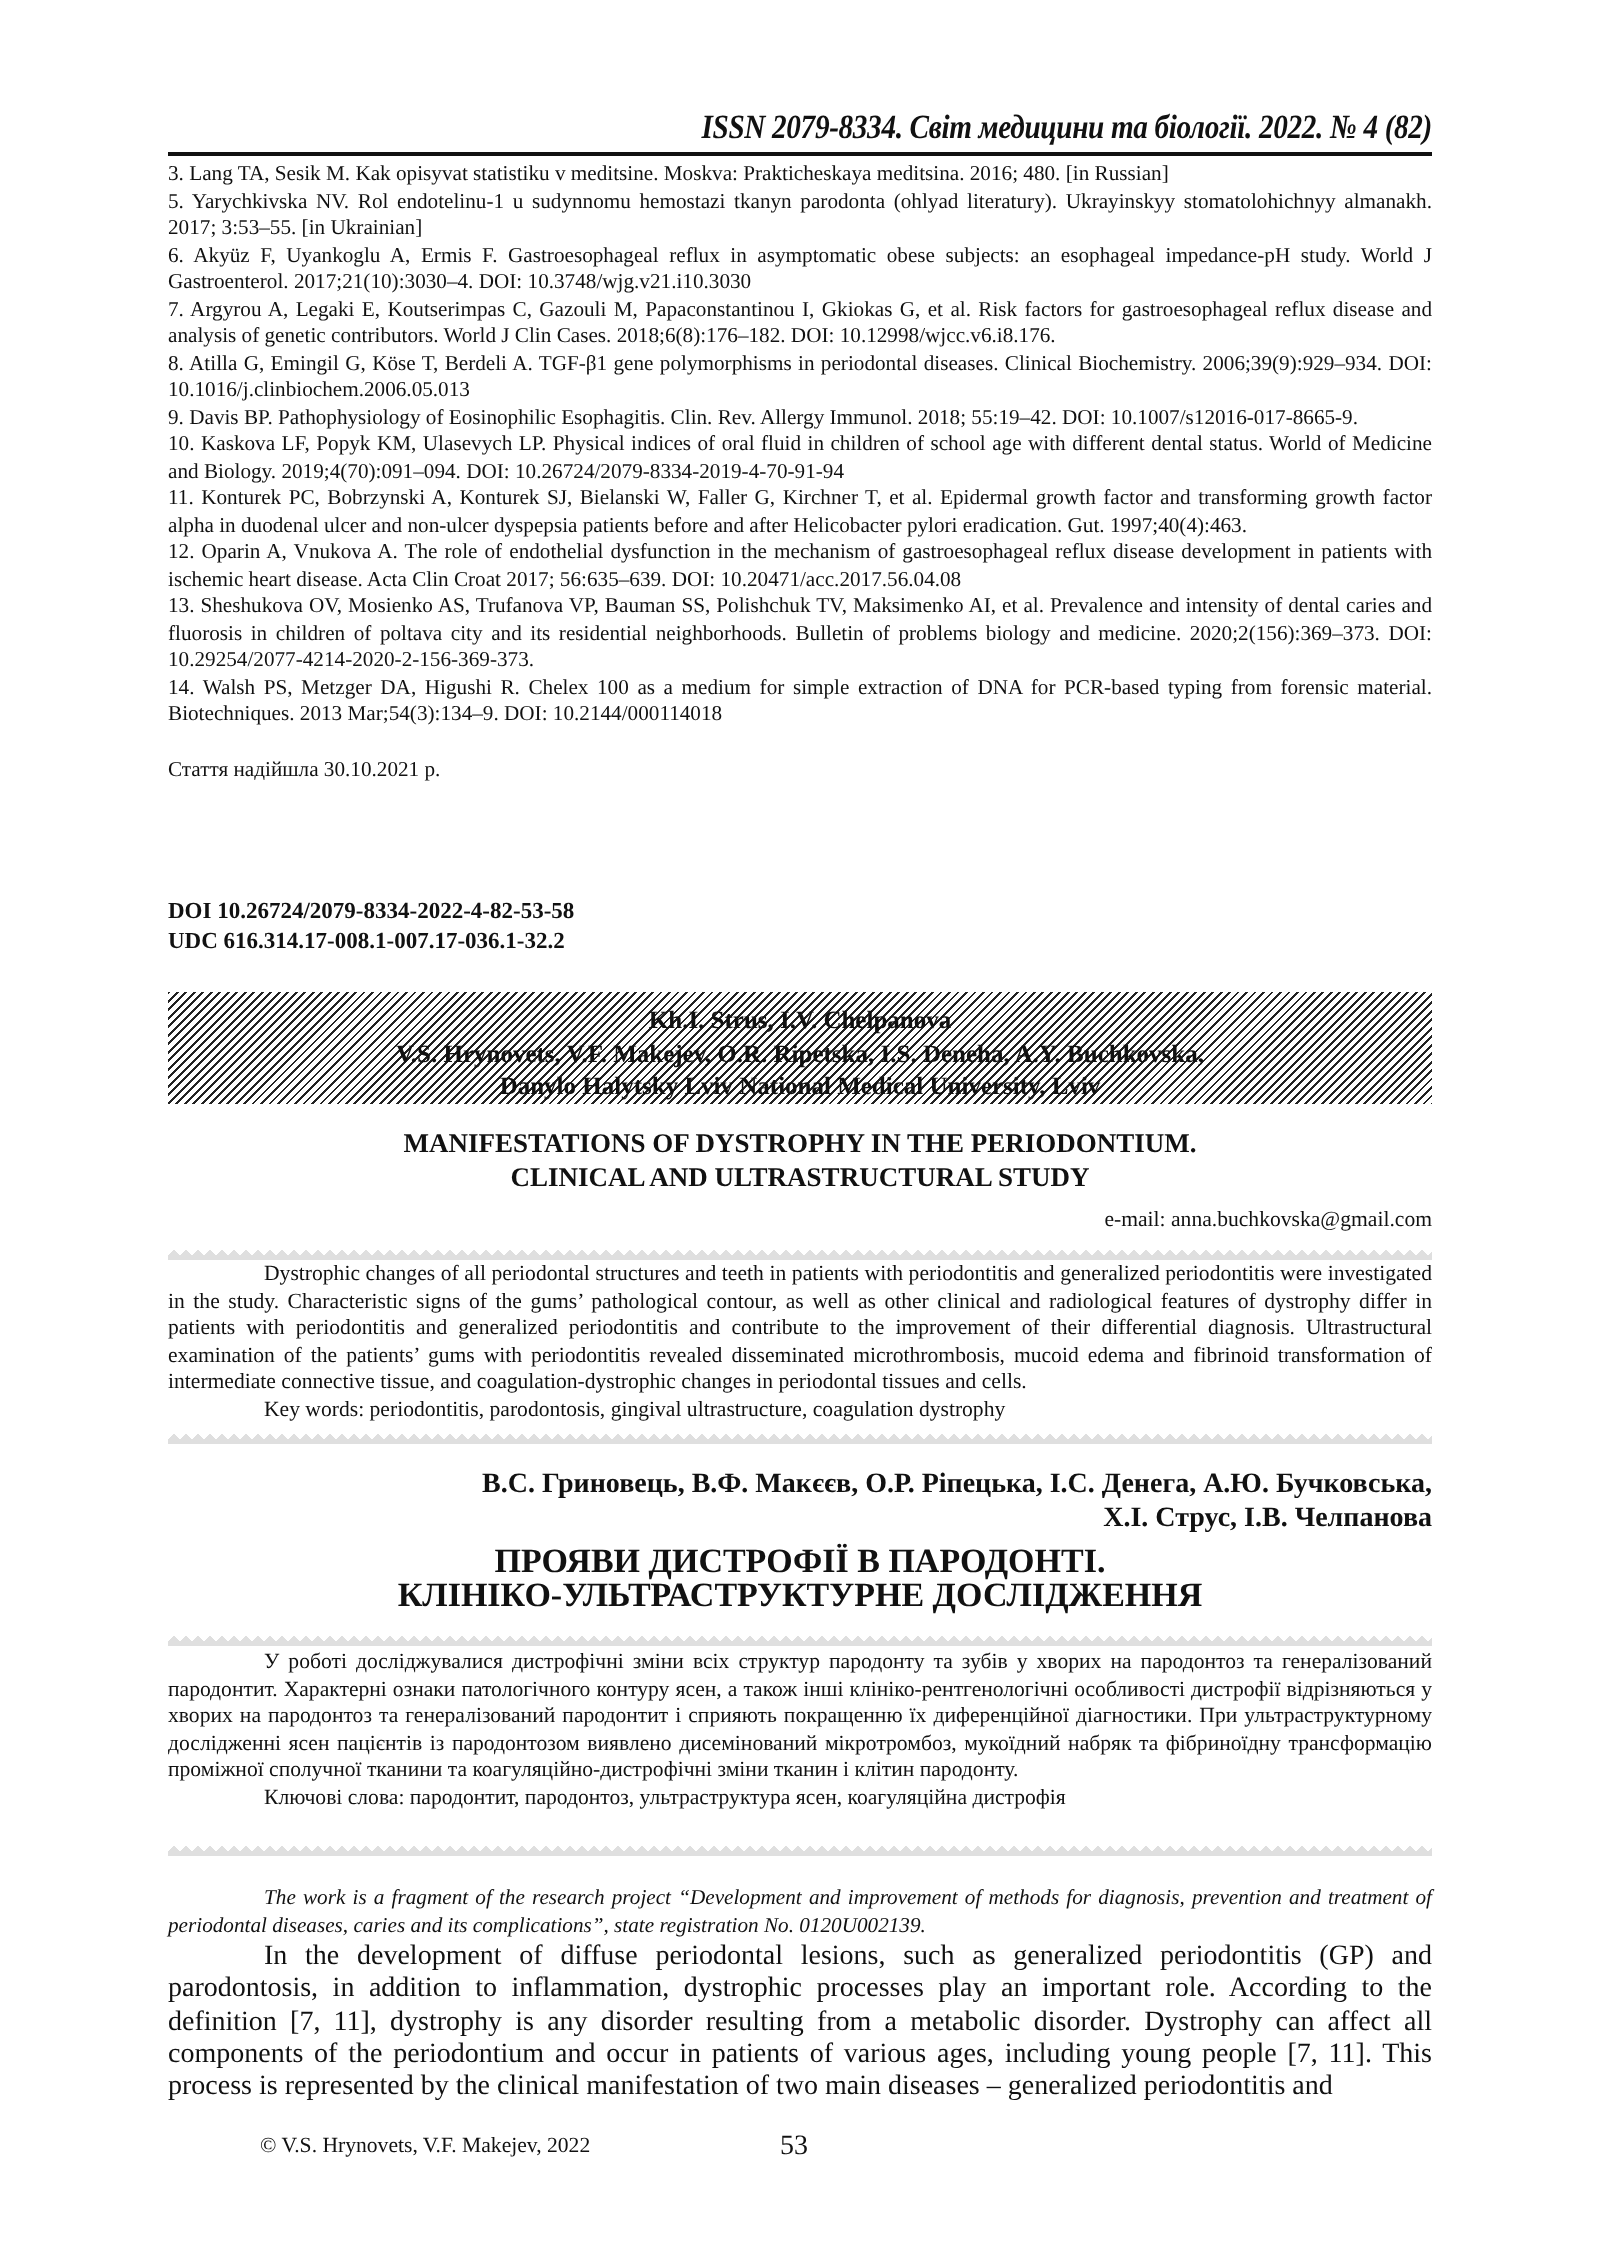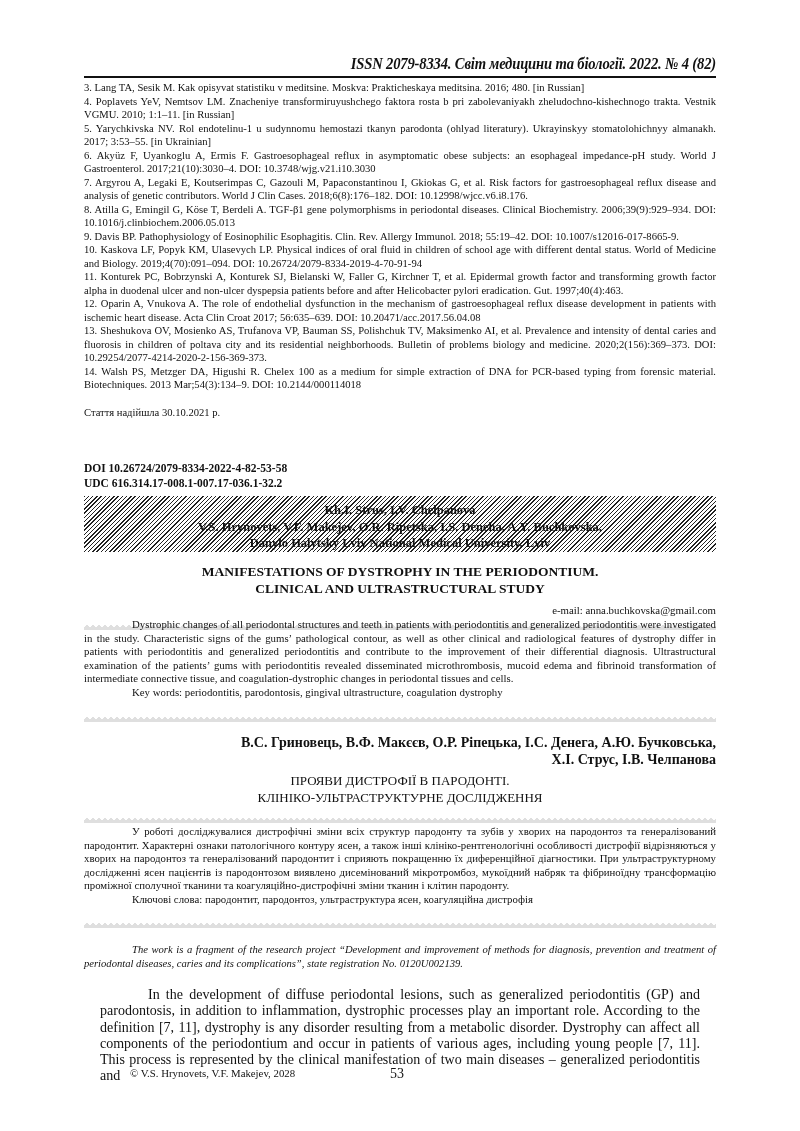--- a/index.html
+++ b/index.html
@@ -5,21 +5,21 @@
     html, body { margin: 0; padding: 0; background: #ffffff; }
     body { width: 800px; height: 1131px; position: relative; overflow: hidden; color: #111; font-family: "Liberation Serif", serif; }
 
     .running-head { position: absolute; left: 84px; top: 54px; width: 632px; text-align: right; font-style: italic; font-weight: bold; font-size: 17px; letter-spacing: -0.2px; font-family: "Liberation Serif", serif; transform: scaleX(0.86); transform-origin: right; white-space: nowrap; }
     .head-rule { position: absolute; left: 84px; top: 76px; width: 632px; height: 2px; background: #111; }
 
     .refs { position: absolute; left: 84px; top: 81px; width: 632px; font-size: 10.6px; line-height: 13.5px; text-align: justify; }
     .refs .ref { margin: 0; }
     .received { text-align: left; margin-top: 14px; font-family: Liberation Serif, serif; }
 
-    .doi { position: absolute; left: 84px; top: 461px; font-weight: bold; font-size: 11.5px; line-height: 14.5px; }
+    .doi { position: absolute; left: 84px; top: 449px; font-weight: bold; font-size: 11.5px; line-height: 14.5px; }
 
     .hatch-band { position: absolute; left: 84px; top: 496px; width: 632px; height: 56px;
       background: repeating-linear-gradient(135deg, #222 0px, #222 1px, #fff 1px, #fff 3px);
       text-align: center; font-weight: bold; font-size: 12.5px; line-height: 16.5px; padding-top: 6px; box-sizing: border-box; color: #111; }
     .hatch-band span { display: block; }
 
     .title-en { position: absolute; left: 84px; top: 563px; width: 632px; text-align: center; font-weight: bold; font-size: 13.5px; line-height: 17px; }
     .email { position: absolute; left: 84px; top: 604px; width: 632px; text-align: right; font-size: 10.8px; }
 
     .zigzag { position: absolute; left: 84px; width: 632px; height: 6px;
@@ -27,40 +27,39 @@
         linear-gradient(135deg, #fff 33%, transparent 33%) 0 0 / 6px 6px,
         linear-gradient(225deg, #fff 33%, transparent 33%) 0 0 / 6px 6px,
         #dcdcdc; opacity: 0.9; }
 
     .abstract { position: absolute; left: 84px; width: 632px; font-size: 10.8px; line-height: 13.6px; text-align: justify; }
     .abstract p { margin: 0; text-indent: 48px; }
     .abstract .kw { text-indent: 48px; }
     .abstract .kw b { font-weight: normal; }
 
     .authors-ua { position: absolute; left: 84px; top: 734px; width: 632px; text-align: right; font-weight: bold; font-size: 14px; line-height: 17px; }
-    .title-ua { position: absolute; left: 84px; top: 772px; width: 632px; text-align: center; font-weight: normal; font-size: 13px; line-height: 17px; }
+    .title-ua { position: absolute; left: 84px; top: 772px; width: 632px; text-align: center; font-weight: bold; font-size: 17px; line-height: 17px; }
 
     .project-note { position: absolute; left: 84px; top: 943px; width: 632px; font-style: italic; font-size: 10.6px; line-height: 13.6px; text-align: justify; }
     .project-note p { margin: 0; text-indent: 48px; }
 
     .body-text { position: absolute; left: 84px; top: 971px; width: 632px; font-size: 14px; line-height: 16.3px; text-align: justify; }
-    .body-text p { margin: 16px; text-indent: 48px; }
+    .body-text p { margin: 0; text-indent: 48px; }
 
     .footer-copy { position: absolute; left: 130px; top: 1067px; font-size: 10.8px; }
     .page-number { position: absolute; left: 390px; top: 1066px; font-size: 14px; }
   </style>
 </head>
 <body>
 
 <div class="running-head">ISSN 2079-8334. Світ медицини та біології. 2022. № 4 (82)</div>
 <div class="head-rule"></div>
 
 <div class="refs">
   <p class="ref">3. Lang TA, Sesik M. Kak opisyvat statistiku v meditsine. Moskva: Prakticheskaya meditsina. 2016; 480. [in Russian]</p>
-  <p class="ref">4. Poplavets YeV, Nemtsov LM. Znacheniye transformiruyushchego faktora rosta b pri zabolevaniyakh zheludochno-kishechnogo trakta. Vestnik VGMU. 2010; 1:1–11. [in Russian]</p>
   <p class="ref">5. Yarychkivska NV. Rol endotelinu-1 u sudynnomu hemostazi tkanyn parodonta (ohlyad literatury). Ukrayinskyy stomatolohichnyy almanakh. 2017; 3:53–55. [in Ukrainian]</p>
   <p class="ref">6. Akyüz F, Uyankoglu A, Ermis F. Gastroesophageal reflux in asymptomatic obese subjects: an esophageal impedance-pH study. World J Gastroenterol. 2017;21(10):3030–4. DOI: 10.3748/wjg.v21.i10.3030</p>
   <p class="ref">7. Argyrou A, Legaki E, Koutserimpas C, Gazouli M, Papaconstantinou I, Gkiokas G, et al. Risk factors for gastroesophageal reflux disease and analysis of genetic contributors. World J Clin Cases. 2018;6(8):176–182. DOI: 10.12998/wjcc.v6.i8.176.</p>
   <p class="ref">8. Atilla G, Emingil G, Köse T, Berdeli A. TGF-β1 gene polymorphisms in periodontal diseases. Clinical Biochemistry. 2006;39(9):929–934. DOI: 10.1016/j.clinbiochem.2006.05.013</p>
   <p class="ref">9. Davis BP. Pathophysiology of Eosinophilic Esophagitis. Clin. Rev. Allergy Immunol. 2018; 55:19–42. DOI: 10.1007/s12016-017-8665-9.</p>
   <p class="ref">10. Kaskova LF, Popyk KM, Ulasevych LP. Physical indices of oral fluid in children of school age with different dental status. World of Medicine and Biology. 2019;4(70):091–094. DOI: 10.26724/2079-8334-2019-4-70-91-94</p>
   <p class="ref">11. Konturek PC, Bobrzynski A, Konturek SJ, Bielanski W, Faller G, Kirchner T, et al. Epidermal growth factor and transforming growth factor alpha in duodenal ulcer and non-ulcer dyspepsia patients before and after Helicobacter pylori eradication. Gut. 1997;40(4):463.</p>
   <p class="ref">12. Oparin A, Vnukova A. The role of endothelial dysfunction in the mechanism of gastroesophageal reflux disease development in patients with ischemic heart disease. Acta Clin Croat 2017; 56:635–639. DOI: 10.20471/acc.2017.56.04.08</p>
   <p class="ref">13. Sheshukova OV, Mosienko AS, Trufanova VP, Bauman SS, Polishchuk TV, Maksimenko AI, et al. Prevalence and intensity of dental caries and fluorosis in children of poltava city and its residential neighborhoods. Bulletin of problems biology and medicine. 2020;2(156):369–373. DOI: 10.29254/2077-4214-2020-2-156-369-373.</p>
   <p class="ref">14. Walsh PS, Metzger DA, Higushi R. Chelex 100 as a medium for simple extraction of DNA for PCR-based typing from forensic material. Biotechniques. 2013 Mar;54(3):134–9. DOI: 10.2144/000114018</p>
@@ -79,21 +78,21 @@
 </div>
 
 <div class="title-en">
   <div>MANIFESTATIONS OF DYSTROPHY IN THE PERIODONTIUM.</div>
   <div>CLINICAL AND ULTRASTRUCTURAL STUDY</div>
 </div>
 
 <div class="email">e-mail: anna.buchkovska@gmail.com</div>
 
 <div class="zigzag" style="top:624px;"></div>
-<div class="abstract" style="top:618px;">
+<div class="abstract" style="top:631px;">
   <p>Dystrophic changes of all periodontal structures and teeth in patients with periodontitis and generalized periodontitis were investigated in the study. Characteristic signs of the gums’ pathological contour, as well as other clinical and radiological features of dystrophy differ in patients with periodontitis and generalized periodontitis and contribute to the improvement of their differential diagnosis. Ultrastructural examination of the patients’ gums with periodontitis revealed disseminated microthrombosis, mucoid edema and fibrinoid transformation of intermediate connective tissue, and coagulation-dystrophic changes in periodontal tissues and cells.</p>
   <p class="kw"><b>Key words:</b><span> periodontitis, parodontosis, gingival ultrastructure, coagulation dystrophy</span></p>
 </div>
 <div class="zigzag" style="top:716px;"></div>
 
 <div class="authors-ua">
   <div>В.С. Гриновець, В.Ф. Макєєв, О.Р. Ріпецька, І.С. Денега, А.Ю. Бучковська,</div>
   <div>Х.І. Струс, І.В. Челпанова</div>
 </div>
 
@@ -110,14 +109,14 @@
 <div class="zigzag" style="top:922px;"></div>
 
 <div class="project-note">
   <p>The work is a fragment of the research project “Development and improvement of methods for diagnosis, prevention and treatment of periodontal diseases, caries and its complications”, state registration No. 0120U002139.</p>
 </div>
 
 <div class="body-text">
   <p>In the development of diffuse periodontal lesions, such as generalized periodontitis (GP) and parodontosis, in addition to inflammation, dystrophic processes play an important role. According to the definition [7, 11], dystrophy is any disorder resulting from a metabolic disorder. Dystrophy can affect all components of the periodontium and occur in patients of various ages, including young people [7, 11]. This process is represented by the clinical manifestation of two main diseases – generalized periodontitis and</p>
 </div>
 
-<div class="footer-copy">© V.S. Hrynovets, V.F. Makejev, 2028</div>
+<div class="footer-copy">© V.S. Hrynovets, V.F. Makejev, 2022</div>
 <div class="page-number">53</div>
 
 </body></html>

